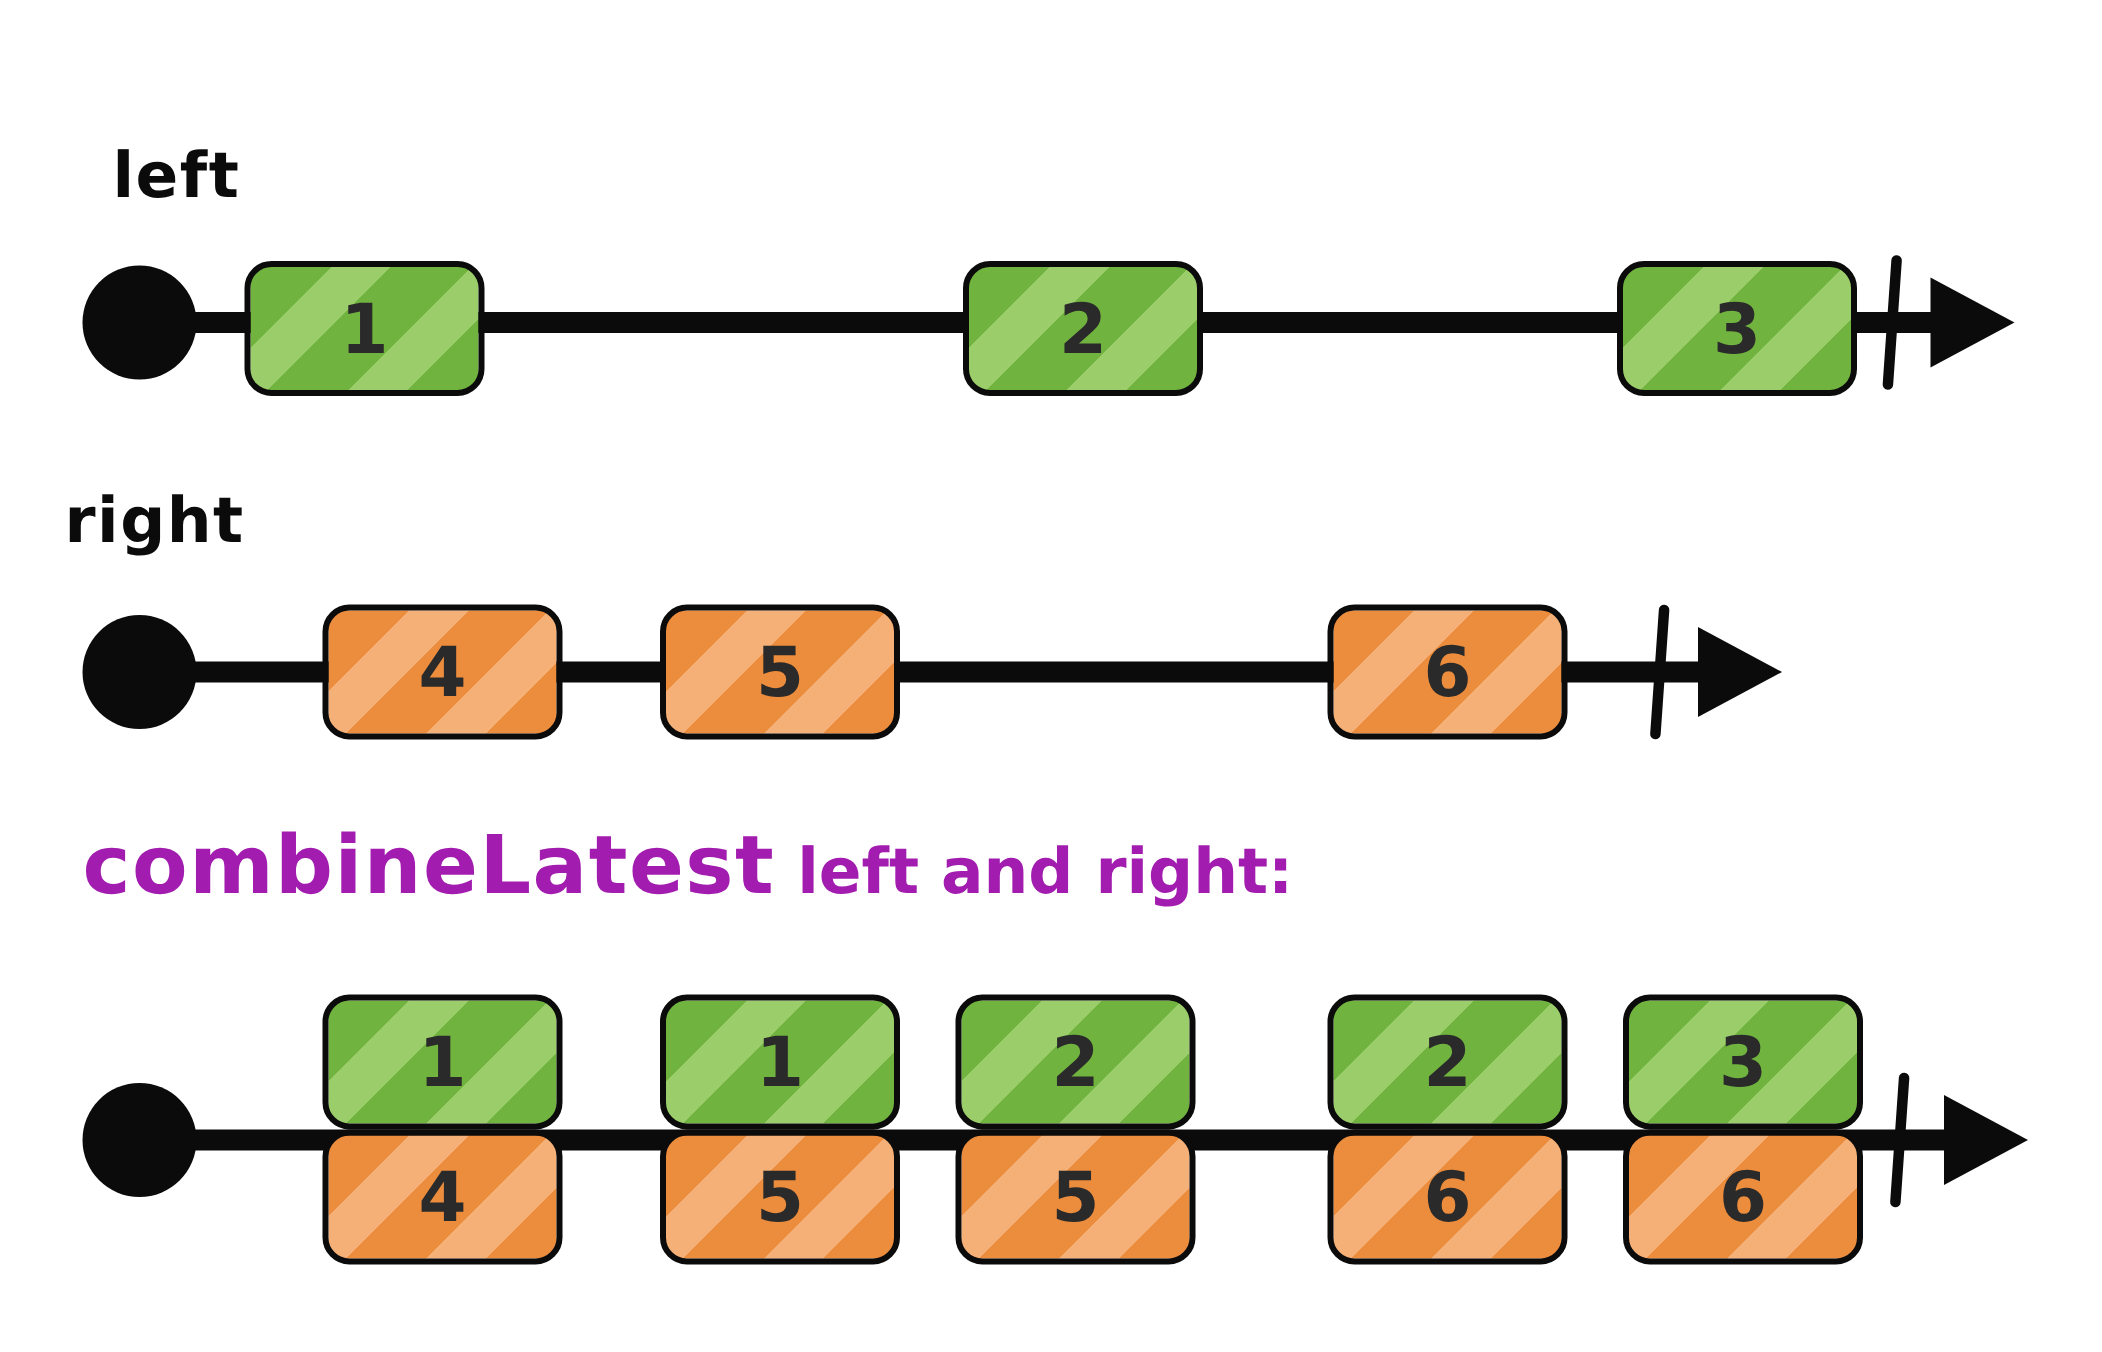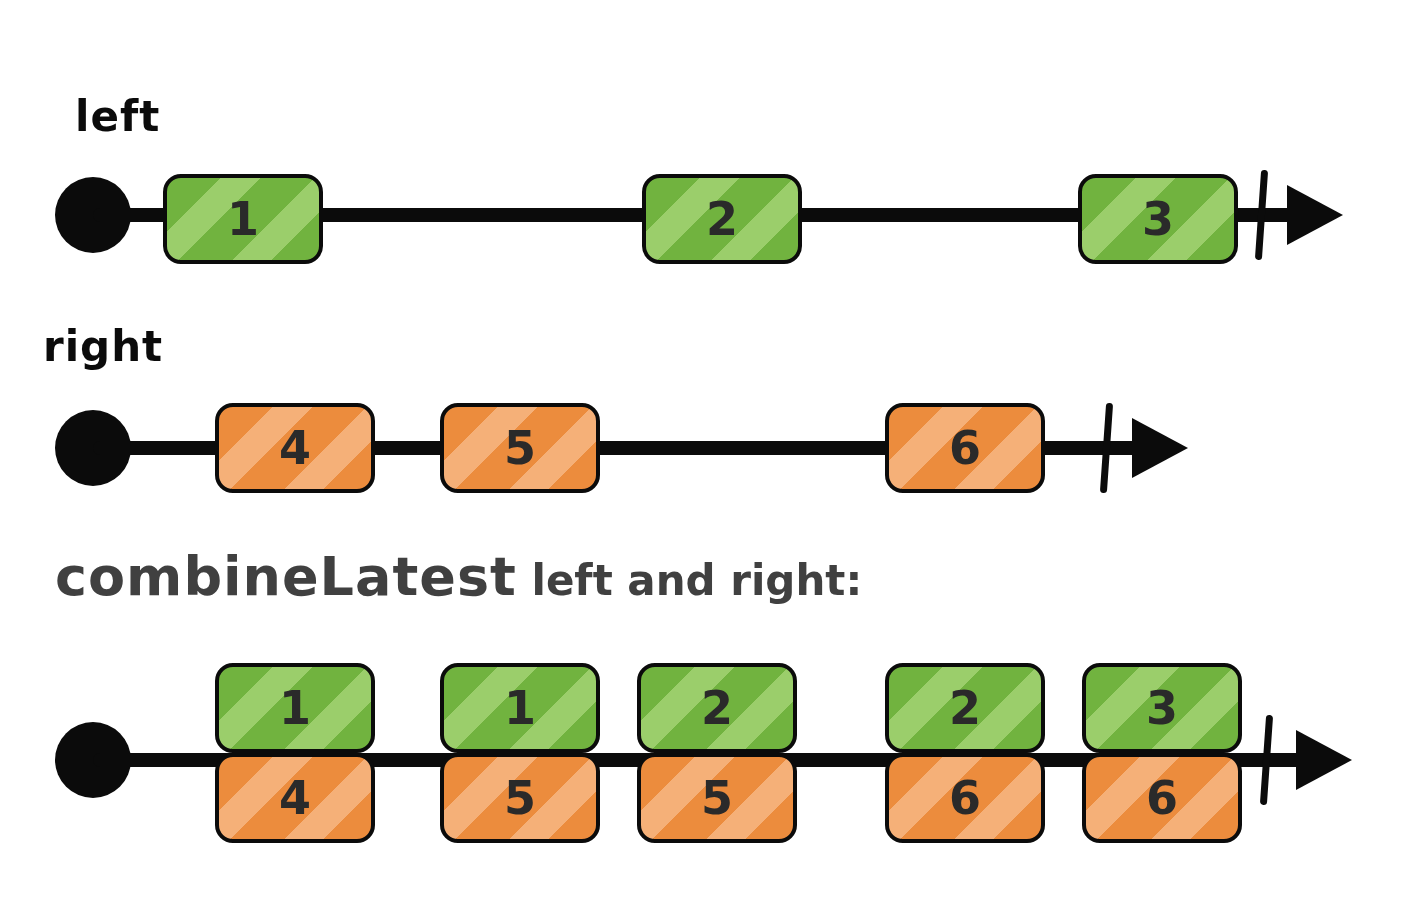--- a/index.html
+++ b/index.html
@@ -73,21 +73,21 @@
   .marble.green {
     background: repeating-linear-gradient(135deg, #71b33f 0 38px, #9bce6b 38px 66px);
   }
   .marble.orange {
     background: repeating-linear-gradient(135deg, #ec8c3d 0 38px, #f5b078 38px 66px);
   }
   .title {
     position: absolute;
     left: 55px;
     top: 545px;
-    color: #404040;
+    color: #a21caf;
     white-space: pre;
     z-index: 3;
   }
   .title .op {
     font-size: 54px;
     font-weight: 800;
     letter-spacing: 1px;
   }
   .title .rest {
     font-size: 42px;

